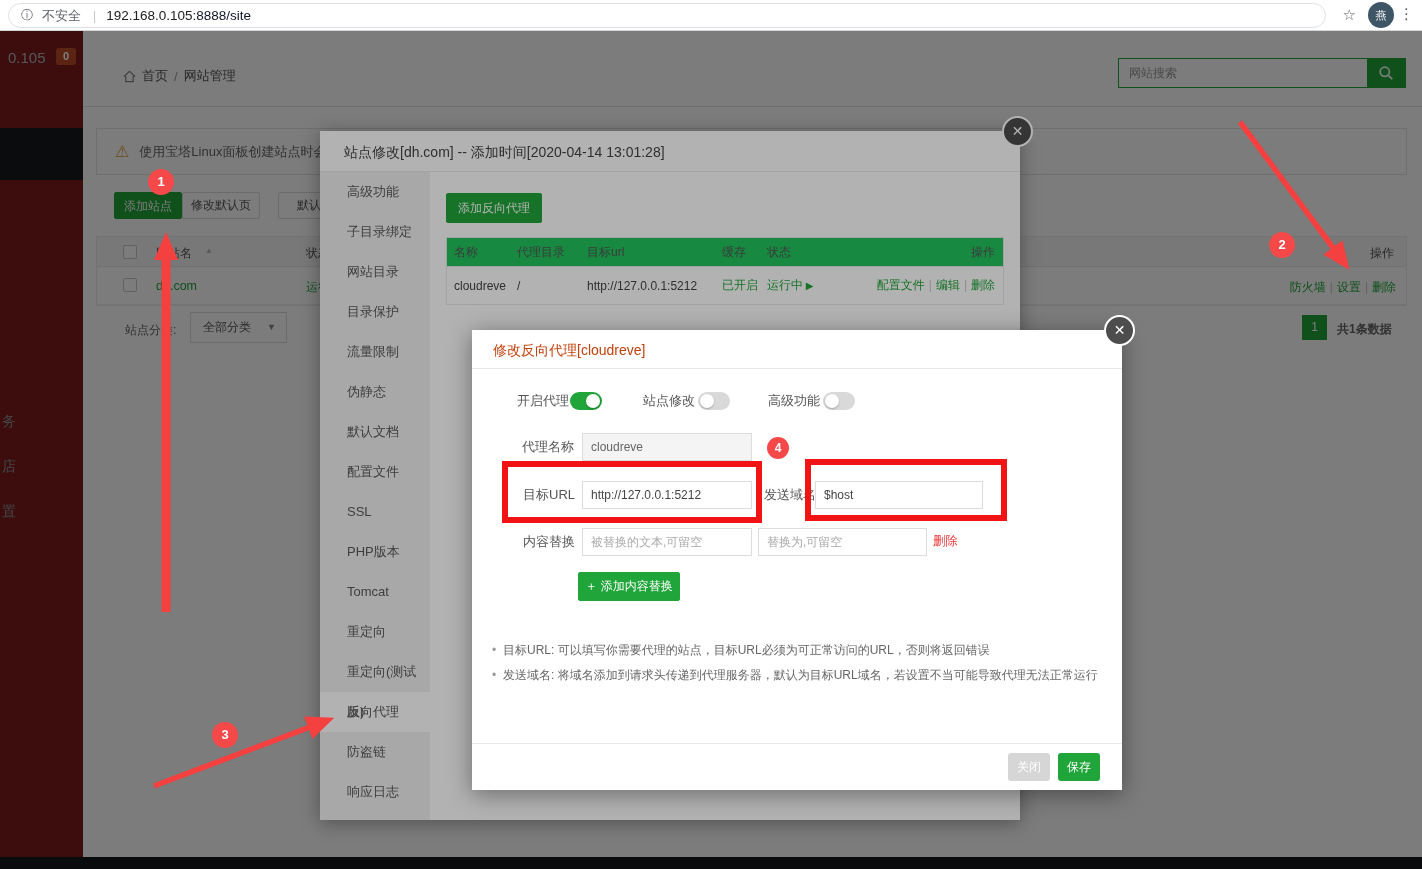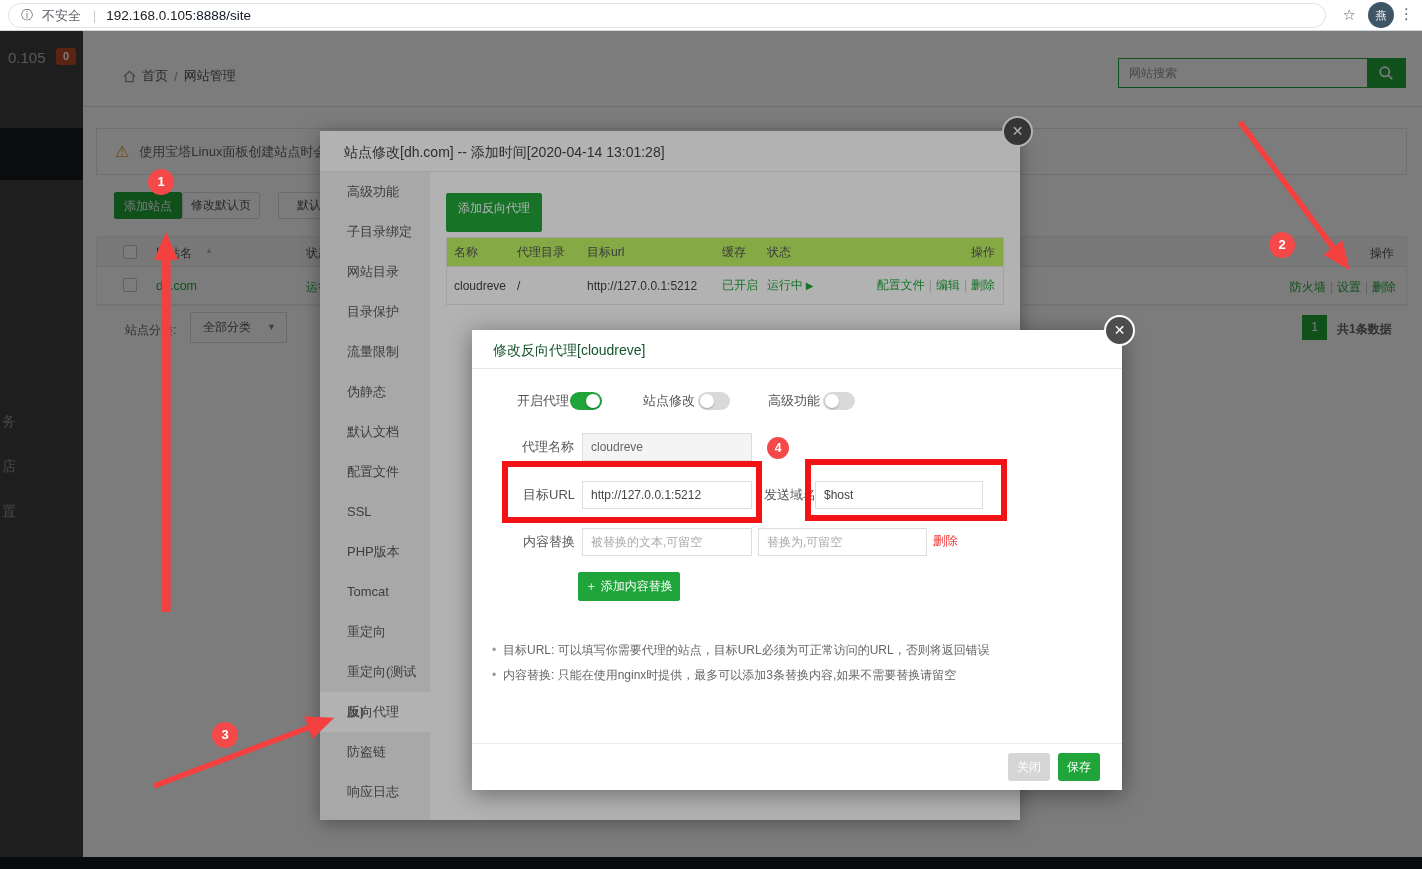--- a/index.html
+++ b/index.html
@@ -16,21 +16,21 @@
   .chrome-gray { color:#5f6368; }
   #url-text { font-size:13.5px; margin-left:10px; color:#202124; }
   #url-rest { color:#0f172a; }
   #sec-divider { color:#c4c7cb; margin-left:12px; }
   #star-icon { position:absolute; right:66px; top:6px; font-size:15px; color:#5f6368; }
   #avatar { position:absolute; right:28px; top:2px; width:26px; height:26px; border-radius:50%; background:#3e5565; color:#fff; font-size:11px; display:flex; align-items:center; justify-content:center; }
   #menu-dots { position:absolute; right:8px; top:5px; font-size:15px; color:#5f6368; letter-spacing:0; }
 
   
   #page { position:absolute; top:31px; left:0; width:1422px; height:838px; background:#fff; z-index:0; }
-  #left-sidebar { position:absolute; top:31px; left:0; width:83px; height:826px; background:#404040; z-index:1; }
+  #left-sidebar { position:absolute; top:31px; left:0; width:83px; height:826px; background:#7f1d1d; z-index:1; }
   .sb-partial { position:absolute; left:2px; color:#8b9096; font-size:14px; }
   #sb-selected { position:absolute; top:97px; left:0; width:83px; height:52px; background:#171a1f; }
   #sb-badge { position:absolute; left:56px; top:17px; width:20px; height:17px; background:#bf4b26; border-radius:3px; color:#fff; font-size:11px; font-weight:bold; text-align:center; line-height:17px; }
   #sb-ip { position:absolute; left:8px; top:18px; color:#aeb4bb; font-size:15px; }
   #bottom-strip { position:absolute; left:0; top:857px; width:1422px; height:12px; background:#15171b; z-index:2; }
 
   #content-header { position:absolute; left:83px; top:31px; width:1339px; height:76px; background:#fff; border-bottom:1px solid #e5e5e5; z-index:2; }
   #breadcrumb { position:absolute; left:40px; top:36px; font-size:13px; color:#555; display:flex; align-items:center; gap:6px; }
   #breadcrumb .sep { color:#999; }
   #site-search { position:absolute; left:1035px; top:27px; width:288px; height:30px; border:1px solid #20a53a; display:flex; }
@@ -67,35 +67,35 @@
   #overlay2 { z-index:30; }
 
   
   #modal1 { position:absolute; left:320px; top:131px; width:700px; height:689px; background:#fff; z-index:20; box-shadow:0 3px 18px rgba(0,0,0,0.35); }
   #modal1-header { position:relative; height:41px; border-bottom:1px solid #eaeaea; }
   #modal1-title { position:absolute; left:24px; top:13px; font-size:14px; color:#444; }
   .modal-close { position:absolute; top:-15px; right:-13px; width:31px; height:31px; border-radius:50%; background:#4d4d4d; border:2px solid #fff; color:#fff; font-size:14px; text-align:center; line-height:27px; cursor:pointer; }
   #site-menu { position:absolute; left:0; top:41px; width:110px; height:648px; background:#f1f1f1; }
   .menu-item { height:40px; line-height:40px; padding-left:27px; font-size:13px; color:#595959; cursor:pointer; }
   .menu-item.active { background:#fff; }
-  #btn-add-proxy { position:absolute; left:126px; top:62px; width:96px; height:39px; line-height:28px; }
+  #btn-add-proxy { position:absolute; left:126px; top:62px; width:96px; height:30px; line-height:28px; }
   #proxy-table { position:absolute; left:126px; top:106px; width:558px; border:1px solid #e8e8e8; }
   .pt-row { display:flex; align-items:center; }
-  .pt-head { height:29px; background:#bef264; border-bottom:1px solid #e8e8e8; color:#555; }
+  .pt-head { height:29px; background:#22c55e; border-bottom:1px solid #e8e8e8; color:#555; }
   .pt-data { height:37px; }
   .pt-c1 { width:70px; padding-left:7px; }
   .pt-c2 { width:70px; }
   .pt-c3 { width:135px; }
   .pt-c4 { width:45px; }
   .pt-c5 { width:65px; }
   .pt-c6 { flex:1; text-align:right; padding-right:8px; }
 
   
   #modal2 { position:absolute; left:472px; top:330px; width:650px; height:460px; background:#fff; z-index:40; box-shadow:0 4px 22px rgba(0,0,0,0.4); }
-  #modal2-title { position:absolute; left:21px; top:12px; font-size:14px; color:#14532d; }
+  #modal2-title { position:absolute; left:21px; top:12px; font-size:14px; color:#c2410c; }
   #modal2-divider { position:absolute; left:0; top:38px; width:650px; border-top:1px solid #e8e8e8; }
   .fld-label { position:absolute; font-size:13px; color:#555; line-height:28px; }
   .fld-input { position:absolute; height:28px; border:1px solid #ddd; background:#fff; padding:0 8px; font-size:12px; color:#444; outline:none; }
   .fld-input::placeholder { color:#aaa; }
   .fld-input.disabled { background:#f4f4f4; color:#666; }
   .switch { position:absolute; width:32px; height:18px; border-radius:9px; background:#d9d9d9; cursor:pointer; }
   .switch .knob { position:absolute; top:2px; left:2px; width:14px; height:14px; border-radius:50%; background:#fff; box-shadow:0 1px 2px rgba(0,0,0,0.25); }
   .switch.on { background:#20a53a; }
   .switch.on .knob { left:auto; right:2px; }
   #del-replace { position:absolute; left:461px; top:203px; color:#f03b3b; font-size:12.5px; cursor:pointer; }
@@ -291,21 +291,21 @@
   <span class="fld-label" style="left:51px; top:198px;">内容替换</span>
   <input class="fld-input" style="left: 110px; top: 198px; width: 170px;" placeholder="被替换的文本,可留空">
   <input class="fld-input" style="left: 286px; top: 198px; width: 169px;" placeholder="替换为,可留空">
   <span id="del-replace">删除</span>
 
   <div id="btn-add-replace" class="btn btn-green"><span>＋ </span><span>添加内容替换</span></div>
 
   <ul id="help-list">
 
       <li>目标URL: 可以填写你需要代理的站点，目标URL必须为可正常访问的URL，否则将返回错误</li>
-      <li>内容替换: 只能在使用nginx时提供，最多可以添加3条替换内容,如果不需要替换请留空</li>
+      <li>发送域名: 将域名添加到请求头传递到代理服务器，默认为目标URL域名，若设置不当可能导致代理无法正常运行</li>
     </ul>
 
   <div id="modal2-footer-line"></div>
   <button id="btn-close">关闭</button>
   <button id="btn-save">保存</button>
 </div>
 
 <svg id="anno-svg">
   <defs>
     <marker id="ah" markerUnits="userSpaceOnUse" markerWidth="28" markerHeight="24" refX="2" refY="12" orient="auto">

